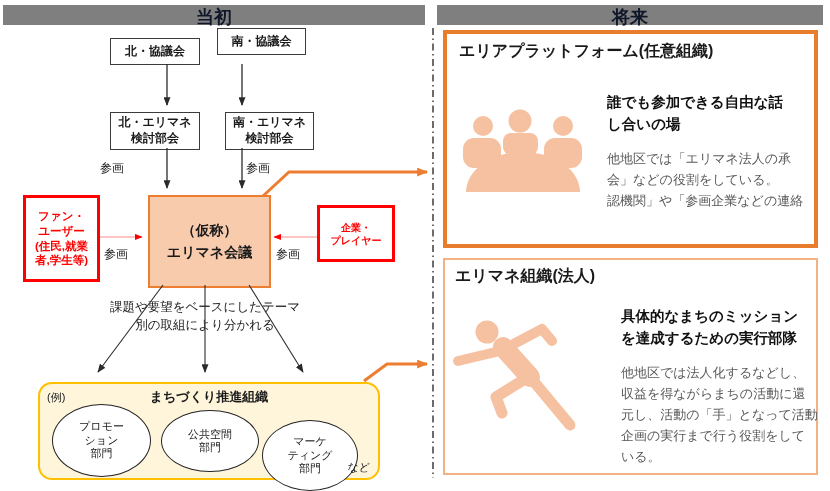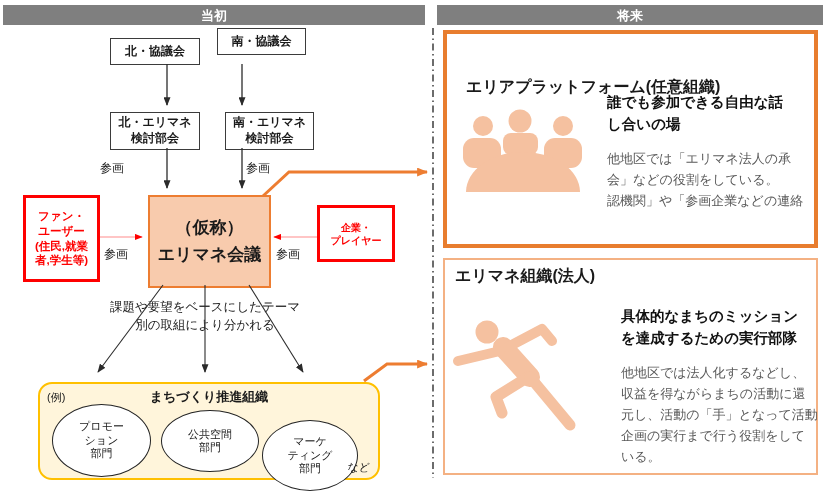--- a/index.html
+++ b/index.html
@@ -3,23 +3,23 @@
 <meta charset="utf-8">
 <style>
   html,body{margin:0;padding:0;background:#fff;}
   #stage{
     position:relative;width:830px;height:491px;background:#fff;
     font-family:"Liberation Sans","DejaVu Sans",sans-serif;
     color:#1a1a1a;overflow:hidden;
   }
   .abs{position:absolute;}
   .flexc{display:flex;flex-direction:column;align-items:center;justify-content:center;text-align:center;}
-  .hdr{background:#7F7F7F;color:#ffffff;font-size:13px;font-weight:bold;display:flex;align-items:flex-end;justify-content:center;}
+  .hdr{background:#7F7F7F;color:#0f172a;font-size:18px;font-weight:bold;display:flex;align-items:flex-start;justify-content:center;}
   .wbox{background:#fff;border:1.5px solid #3b3b3b;font-size:12px;font-weight:bold;line-height:1.3;}
-  .center-box{background:#F8CBAD;border:2px solid #ED7D31;font-size:17px;font-weight:bold;line-height:1.55;}
+  .center-box{background:#F8CBAD;border:2px solid #ED7D31;font-size:14px;font-weight:bold;line-height:1.55;}
   .redbox{background:#fff;border:3px solid #FE0000;color:#FE0000;font-weight:bold;font-size:11.5px;line-height:1.3;}
   .lbl{font-size:12px;color:#1a1a1a;white-space:nowrap;}
   .note{font-size:12.5px;line-height:1.42;text-align:center;}
   .note div{white-space:nowrap;}
   .orgbox{background:#FFF5DB;border:2.5px solid #FFC000;border-radius:14px;}
   .orgtitle{left:0;right:0;top:4px;text-align:center;font-weight:bold;font-size:13px;}
   .ellipse{background:#fff;border:1.3px solid #242424;border-radius:50%;font-size:11px;line-height:1.22;}
   .ellipse div{white-space:nowrap;}
   .rtbox{background:#fff;}
   .rtitle{font-weight:bold;font-size:16px;white-space:nowrap;}
@@ -124,21 +124,21 @@
     </div>
     <div class="abs ellipse flexc" style="left:222px;top:36px;width:94px;height:69px;">
       <div>マーケ</div>
       <div>ティング</div>
       <div>部門</div>
     </div>
     <div class="abs" style="right:8px;bottom:3px;font-size:11px;">など</div>
   </div>
 
   <div class="abs rtbox" style="left:443px;top:30px;width:367px;height:210px;border:4px solid #E87D2E;">
-    <div class="abs rtitle" style="left:19px;top:7px;margin-top:36px;">エリアプラットフォーム(任意組織)</div>
+    <div class="abs rtitle" style="left:12px;top:7px;">エリアプラットフォーム(任意組織)</div>
     <svg class="abs icon-svg" style="left:12px;top:74px;" width="130" height="92" viewBox="0 0 130 92">
       <g fill="#F5C1A0">
         <circle cx="24" cy="18" r="10"></circle>
         <circle cx="61" cy="13" r="11.5"></circle>
         <circle cx="104" cy="18" r="10"></circle>
         <rect x="4" y="30" width="38" height="30" rx="11"></rect>
         <rect x="44" y="25" width="35" height="22" rx="8"></rect>
         <rect x="85" y="30" width="38" height="30" rx="11"></rect>
         <path d="M 7 84 A 57 40 0 0 1 121 84 Z"></path>
       </g>

